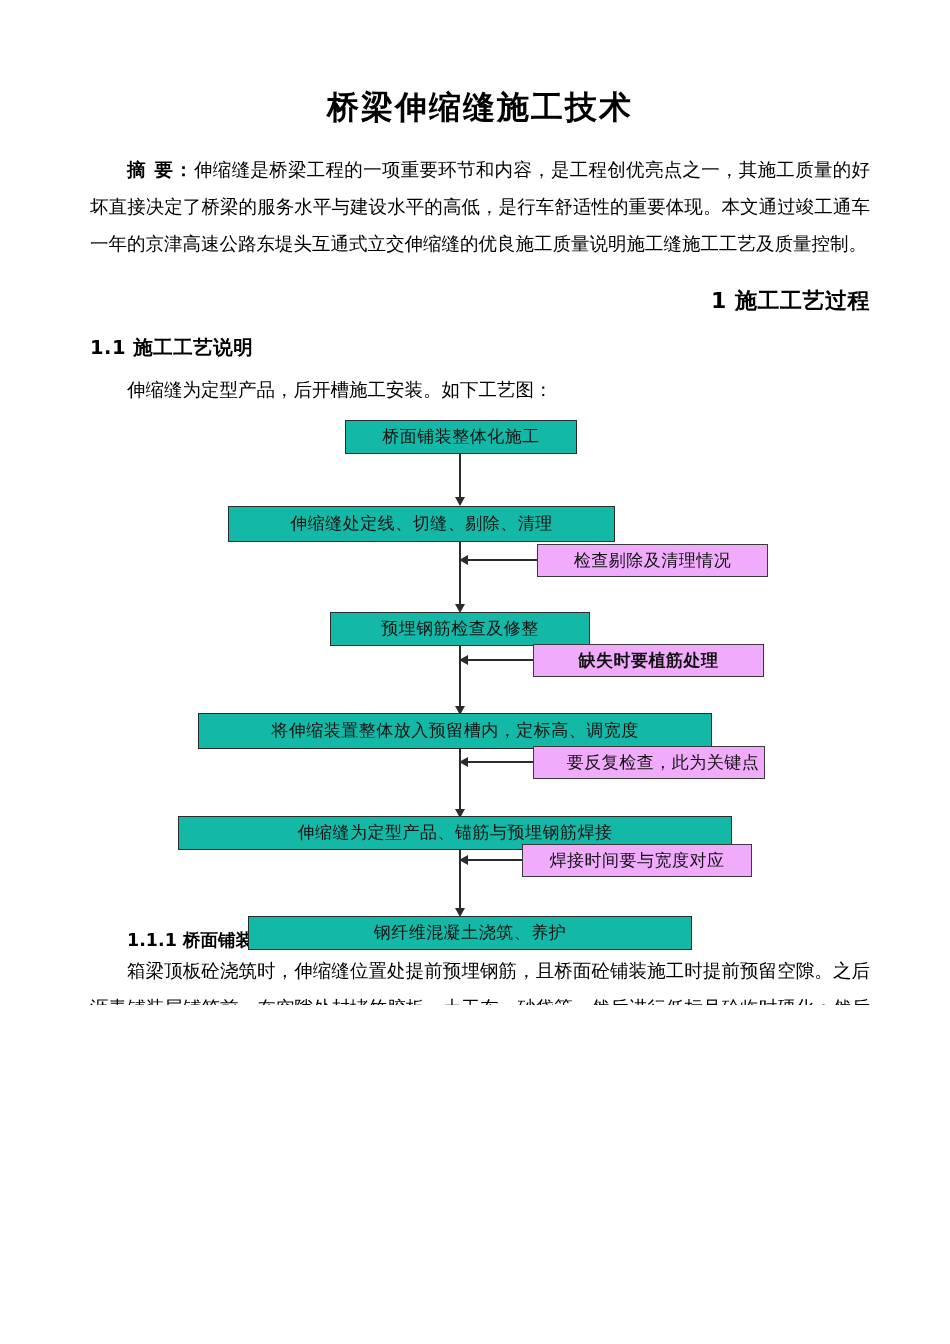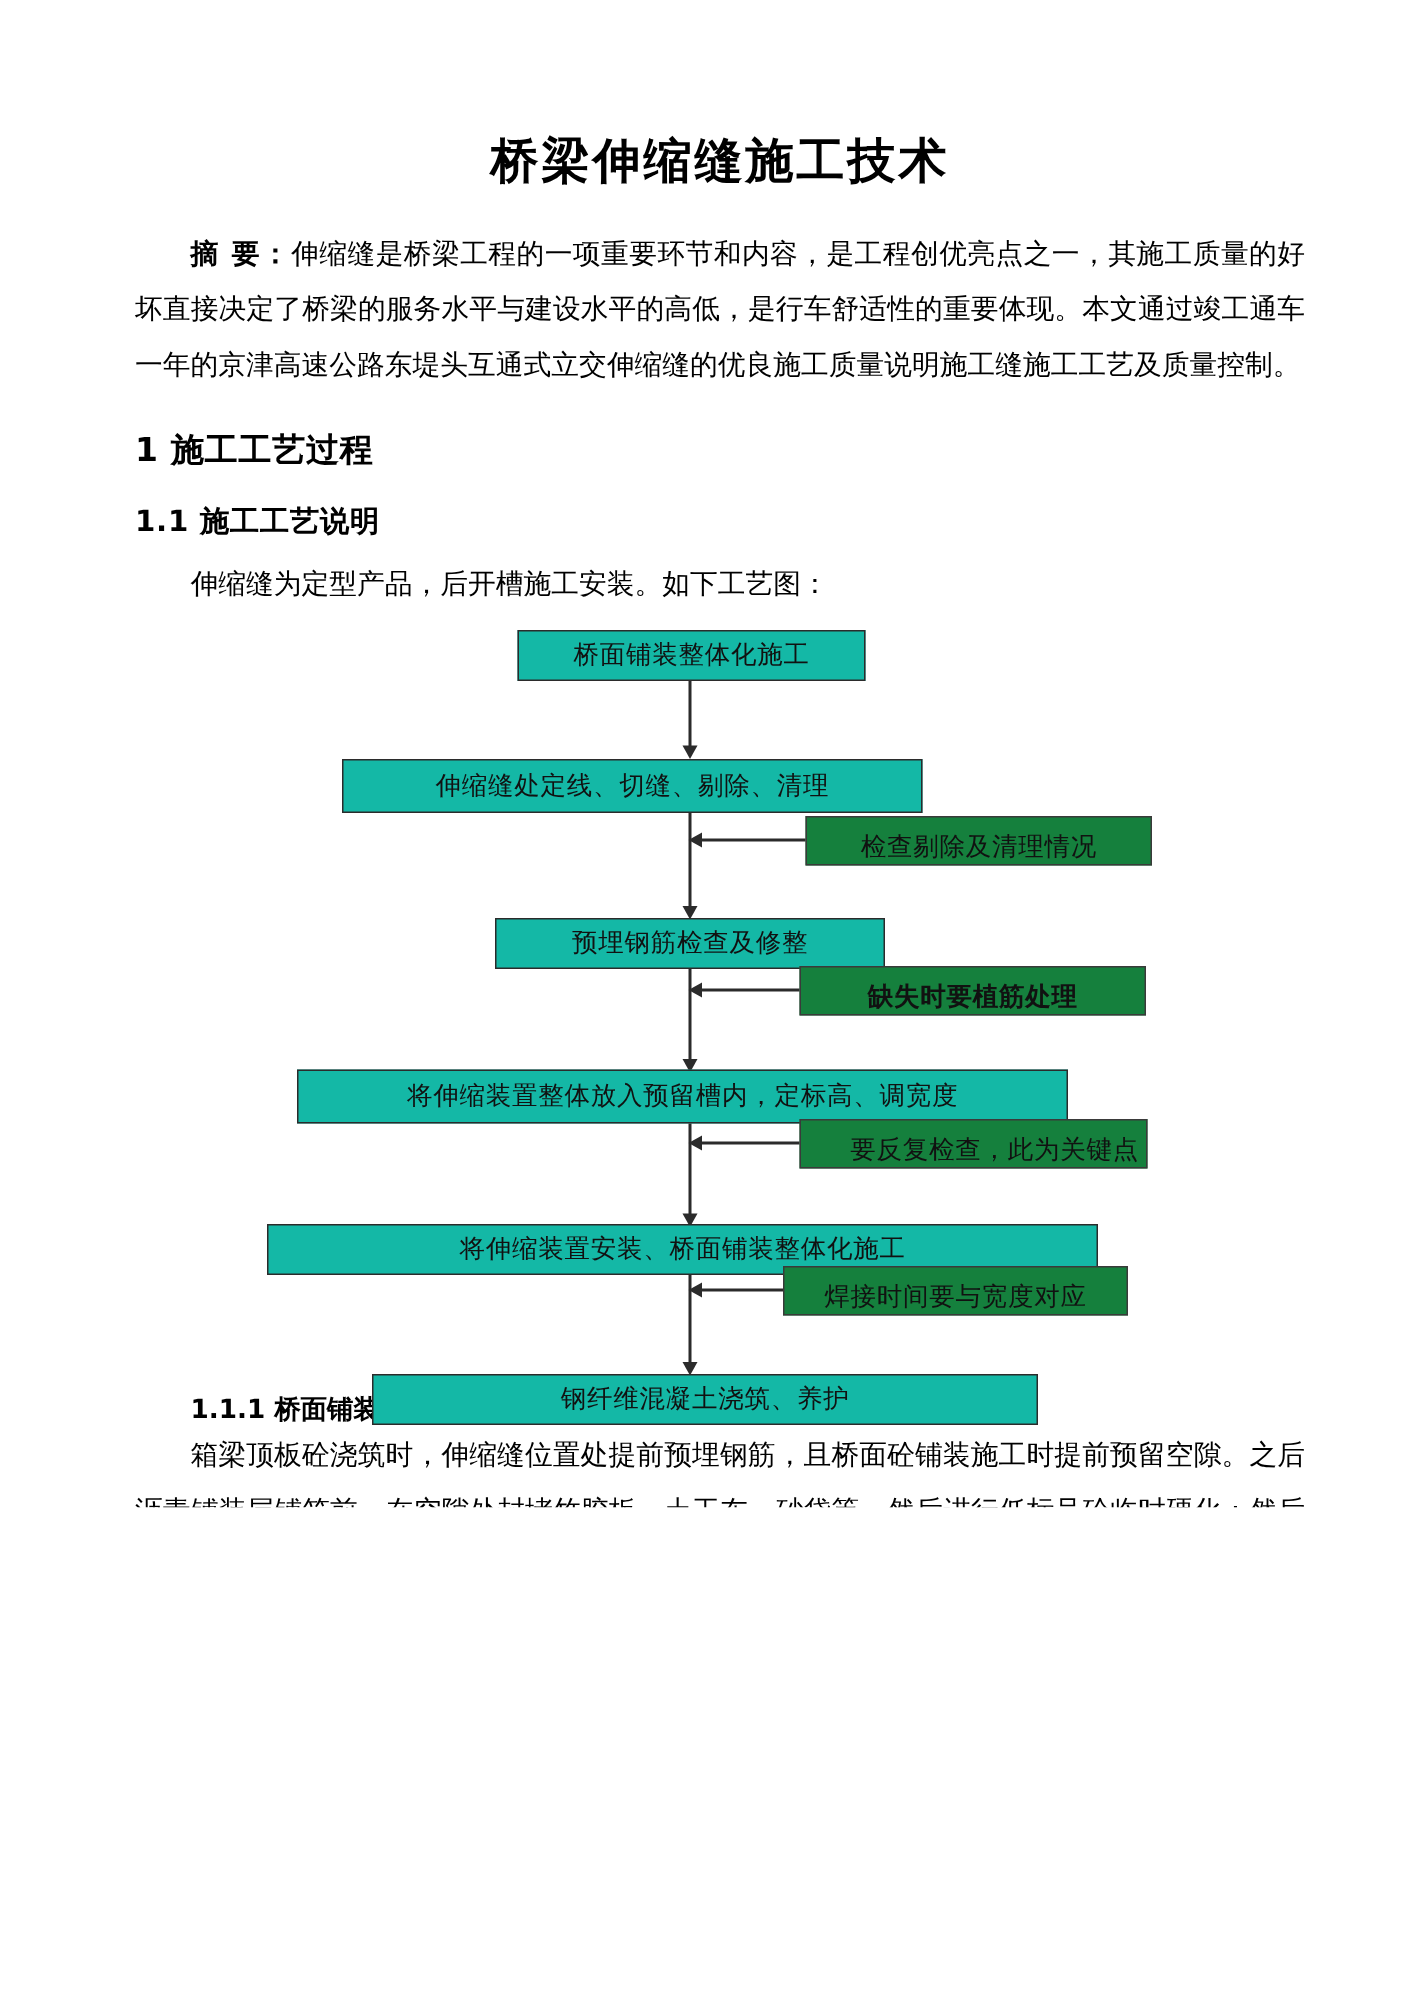--- a/index.html
+++ b/index.html
@@ -60,20 +60,21 @@
   }
 
   
   h2.h-1 {
     font-family: "DejaVu Sans", "Liberation Sans", sans-serif;
     font-size: 22px;
     font-weight: bold;
     margin: 22px 0 0 0;
     line-height: 1.5;
     letter-spacing: 0.5px;
+    text-align: right;
   }
   h3.h-2 {
     font-family: "DejaVu Sans", "Liberation Sans", sans-serif;
     font-size: 19.5px;
     font-weight: bold;
     margin: 16px 0 0 0;
     line-height: 1.5;
     letter-spacing: 0.5px;
   }
   h4.h-3 {
@@ -105,23 +106,22 @@
     display: flex;
     align-items: center;
     justify-content: center;
     font-size: 17px;
     font-family: "DejaVu Serif", "Liberation Serif", serif;
     color: #111111;
     letter-spacing: 0.5px;
     white-space: nowrap;
   }
   .fbox.gray {
-    background: #15803d;
+    background: #f0abfc;
     border: 1.4px solid #3a3a3a;
-    align-items: flex-end;
   }
   .vline {
     position: absolute;
     width: 2px;
     background: #2b2b2b;
   }
   .hline {
     position: absolute;
     height: 2px;
     background: #2b2b2b;
@@ -199,21 +199,21 @@
       <div class="vline" style="left:369px; top:341px; height:62px;"></div>
       <div class="arrow-down" style="left:364.5px; top:401px;"></div>
 
       <div class="fbox gray" style="left:443px; top:338px; width:232px; height:33px;padding-left:28px;">
         <span>要反复检查，此为关键点</span>
       </div>
       <div class="hline" style="left:378px; top:353.5px; width:65px;"></div>
       <div class="arrow-left" style="left:369px; top:349px;"></div>
 
       <div class="fbox" style="left:88px; top:408px; width:554px; height:34px;">
-        <span>将伸缩装置安装、桥面铺装整体化施工</span>
+        <span>伸缩缝为定型产品、锚筋与预埋钢筋焊接</span>
       </div>
 
       <div class="vline" style="left:369px; top:442px; height:62px;"></div>
       <div class="arrow-down" style="left:364.5px; top:500px;"></div>
 
       <div class="fbox gray" style="left:432px; top:436px; width:230px; height:33px;">
         <span>焊接时间要与宽度对应</span>
       </div>
       <div class="hline" style="left:378px; top:451.5px; width:54px;"></div>
       <div class="arrow-left" style="left:369px; top:447px;"></div>

